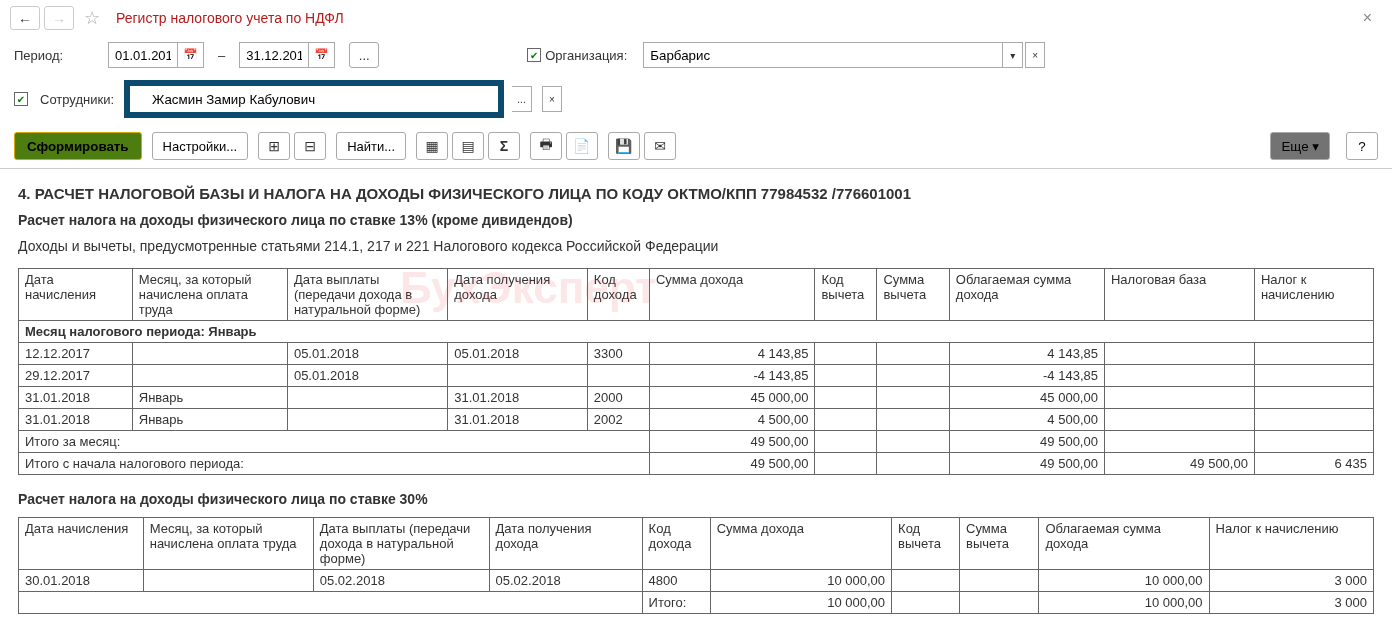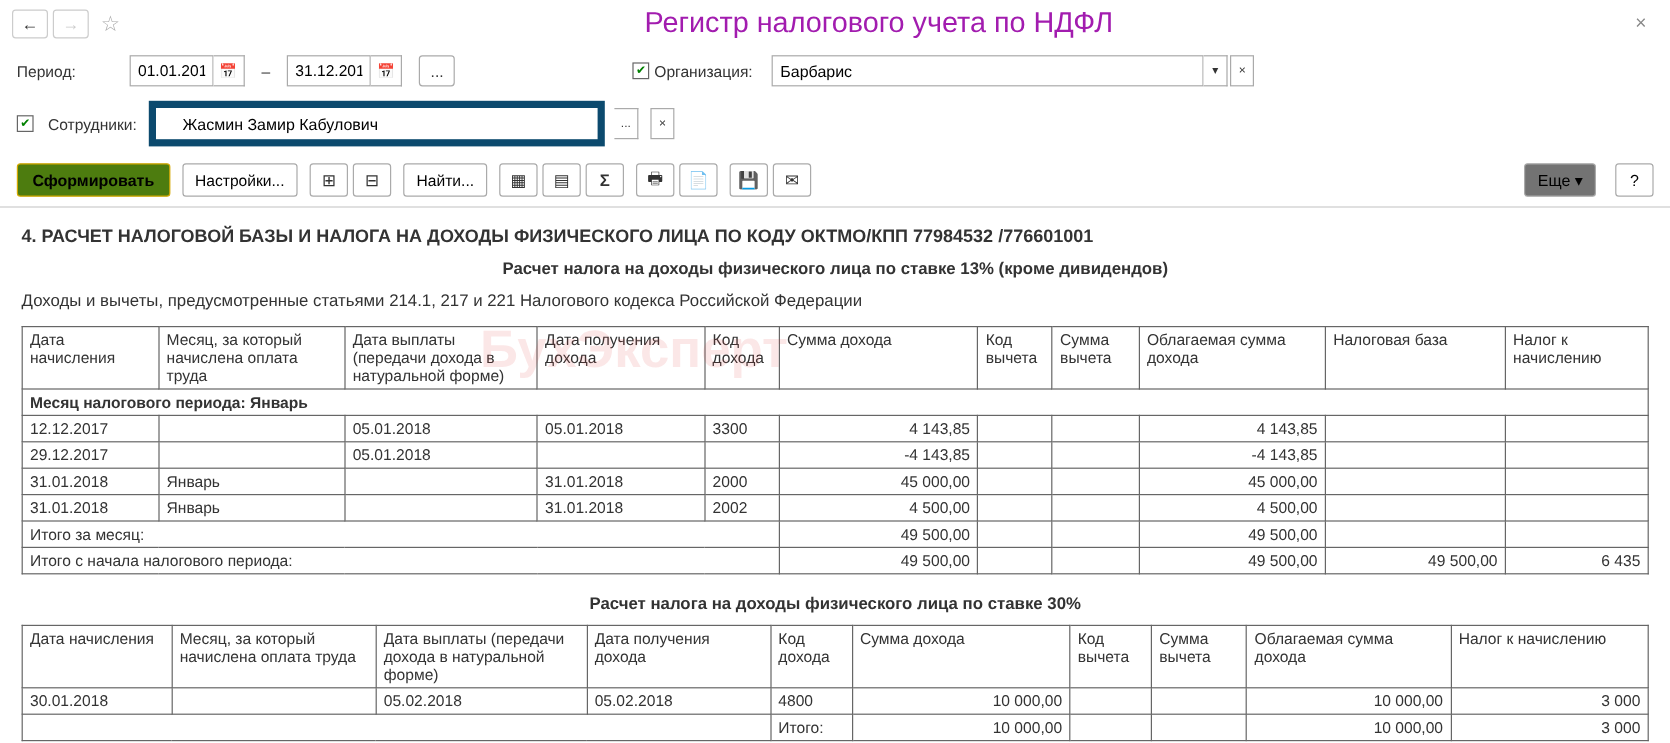--- a/index.html
+++ b/index.html
@@ -1,20 +1,20 @@
 <!DOCTYPE html>
 <html><head>
 <meta charset="utf-8">
 <style>
 * { box-sizing: border-box; margin: 0; padding: 0; }
 body { font-family: Arial, sans-serif; font-size: 13px; color: #333; background: #fff; width: 1392px; }
 .toolbar-top { display: flex; align-items: center; padding: 6px 10px; gap: 4px; }
 .nav-btn { width: 30px; height: 24px; border: 1px solid #ccc; background: #fff; border-radius: 3px; display: flex; align-items: center; justify-content: center; cursor: pointer; font-size: 14px; }
 .star-btn { width: 28px; height: 24px; display: flex; align-items: center; justify-content: center; font-size: 18px; color: #aaa; cursor: pointer; }
-.title { font-size: 24px; color: #a21caf; margin-left: 6px; flex: 1; text-align: center; }
+.title { font-size: 14px; color: #b91c1c; margin-left: 6px; flex: 1; }
 .close-x { font-size: 16px; color: #888; cursor: pointer; padding: 0 10px; }
 .filter-row { display: flex; align-items: center; padding: 6px 14px; gap: 8px; }
 .label { font-size: 13px; color: #333; }
 .input-box { border: 1px solid #aaa; height: 26px; padding: 2px 6px; font-size: 13px; background: #fff; }
 .date-input { width: 70px; text-align: center; }
 .date-wrapper { display: flex; align-items: center; }
 .cal-btn { width: 26px; height: 26px; border: 1px solid #aaa; border-left: none; display: flex; align-items: center; justify-content: center; font-size: 12px; cursor: pointer; background: #fff; }
 .dash { margin: 0 6px; }
 .ellipsis-btn { width: 30px; height: 26px; border: 1px solid #aaa; background: #fff; border-radius: 3px; cursor: pointer; display: flex; align-items: center; justify-content: center; margin-left: 6px; }
 .checkbox { width: 14px; height: 14px; border: 1px solid #666; display: inline-flex; align-items: center; justify-content: center; margin-right: 4px; font-size: 10px; color: green; cursor: pointer; }
@@ -26,21 +26,21 @@
 .action-row { display: flex; align-items: center; padding: 8px 14px; gap: 10px; }
 .yellow-btn { background: #4d7c0f; border: 1px solid #d4a800; height: 28px; padding: 0 12px; border-radius: 3px; font-weight: bold; cursor: pointer; }
 .btn { background: #fff; border: 1px solid #aaa; height: 28px; padding: 0 10px; border-radius: 3px; cursor: pointer; display: flex; align-items: center; gap: 4px; font-size: 13px; }
 .icon-btn { width: 32px; height: 28px; border: 1px solid #aaa; background: #fff; border-radius: 3px; display: flex; align-items: center; justify-content: center; cursor: pointer; font-size: 14px; }
 .btn-group { display: flex; gap: 4px; }
 .spacer { flex: 1; }
 .more-btn { background: #737373; border: 1px solid #aaa; height: 28px; padding: 0 10px; border-radius: 3px; cursor: pointer; }
 .help-btn { width: 32px; height: 28px; border: 1px solid #aaa; background: #fff; border-radius: 3px; cursor: pointer; margin-left: 6px; }
 .report-area { border-top: 1px solid #ccc; padding: 8px 18px 20px 18px; position: relative; height: 460px; overflow-y: scroll; }
 .section-title { font-weight: bold; font-size: 15px; margin: 8px 0; }
-.subtitle { font-weight: bold; font-size: 14px; margin: 10px 0; text-align: center; }
+.subtitle { font-weight: bold; font-size: 14px; margin: 10px 0; }
 .plain-text { font-size: 14px; margin: 10px 0 14px 0; }
 table { border-collapse: collapse; width: 100%; table-layout: fixed; }
 td { border: 1px solid #666; padding: 3px 6px; font-size: 13px; vertical-align: top; height: 18px; }
 .header-cell { font-weight: normal; }
 .month-row td { font-weight: bold; }
 .total-row td { }
 .num { text-align: right; }
 .watermark { position: absolute; top: 94px; left: 400px; font-size: 44px; font-weight: bold; color: rgba(220, 60, 60, 0.12); pointer-events: none; }
 </style>
 </head>

